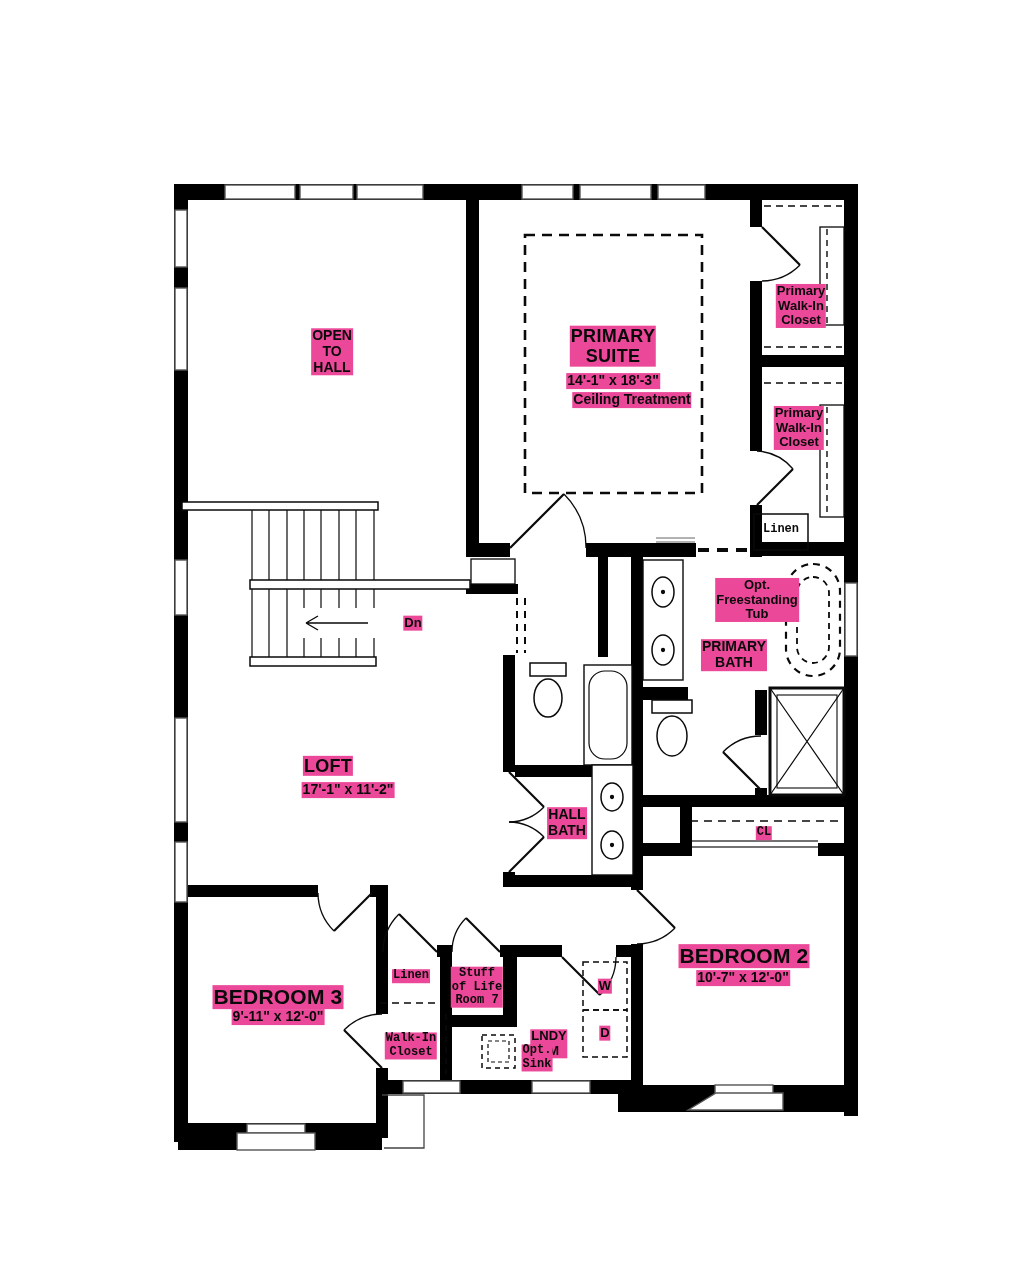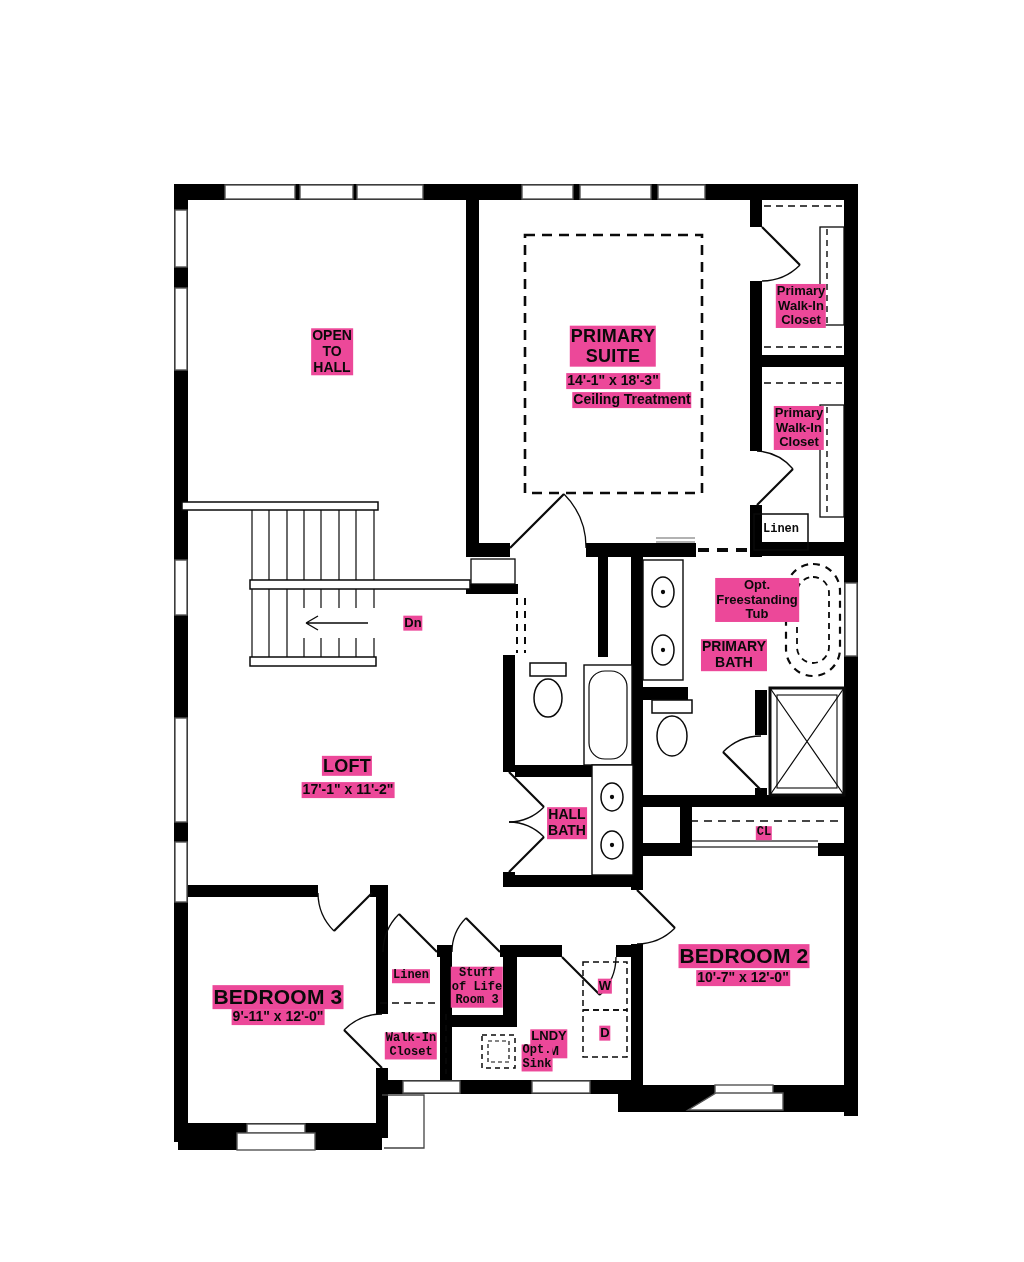--- a/index.html
+++ b/index.html
@@ -232,33 +232,33 @@
   <div class="lbl sSM" style="left:799px;top:428px;">Primary
 Walk-In
 Closet</div>
   <div class="lbl sXS" style="left:781px;top:530px;background:none;">Linen</div>
   <div class="lbl sSM" style="left:757px;top:600px;">Opt.
 Freestanding
 Tub</div>
   <div class="lbl sMD" style="left:734px;top:655px;">PRIMARY
 BATH</div>
   <div class="lbl sSM" style="left:381px;top:623px;margin-left:32px;">Dn</div>
-  <div class="lbl sXL" style="left:347px;top:766px;">LOFT</div>
+  <div class="lbl sXL" style="left:328px;top:766px;">LOFT</div>
   <div class="lbl sDM" style="left:348px;top:790px;">17'-1" x 11'-2"</div>
   <div class="lbl sMD" style="left:557px;top:823px;margin-left:10px;">HALL
 BATH</div>
   <div class="lbl sXS" style="left:764px;top:813px;margin-top:20px;">CL</div>
   <div class="lbl sLG" style="left:744px;top:956px;">BEDROOM 2</div>
   <div class="lbl sDM" style="left:743px;top:978px;">10'-7" x 12'-0"</div>
   <div class="lbl sLG" style="left:278px;top:997px;">BEDROOM 3</div>
   <div class="lbl sDM" style="left:278px;top:1017px;">9'-11" x 12'-0"</div>
   <div class="lbl sXS" style="left:411px;top:976px;">Linen</div>
   <div class="lbl sXS" style="left:477px;top:987px;">Stuff
 of Life
-Room 3</div>
+Room 7</div>
   <div class="lbl sXS" style="left:411px;top:1046px;">Walk-In
 Closet</div>
   <div class="lbl sSM" style="left:549px;top:1021px;margin-top:23px;">LNDY
 RM</div>
   <div class="lbl sSM" style="left:605px;top:986px;">W</div>
   <div class="lbl sSM" style="left:605px;top:1033px;">D</div>
   <div class="lbl sXS" style="left:537px;top:1058px;">Opt.
 Sink</div>
 </div>
 

